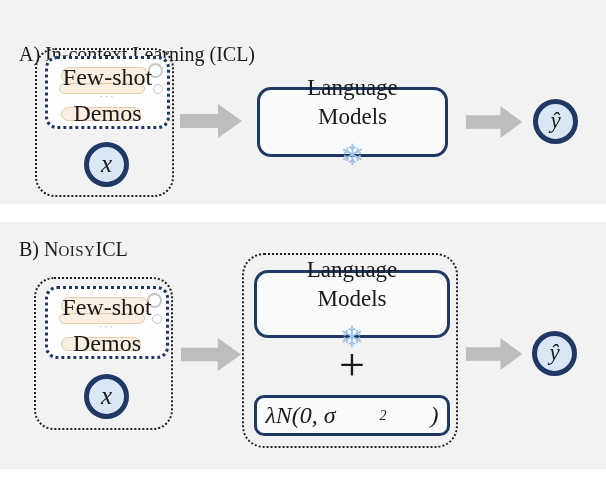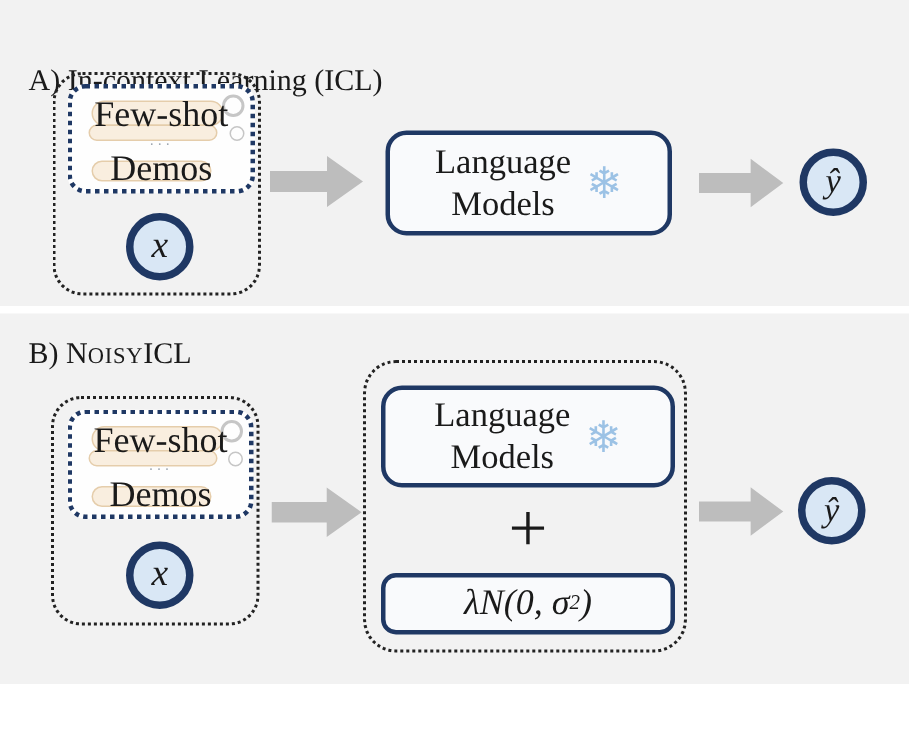--- a/index.html
+++ b/index.html
@@ -9,21 +9,21 @@
     --deco-gray:#c6c6c6; --dots-gray:#9aa3ad;
   }
   html,body{margin:0;padding:0;background:var(--background);}
   .canvas{
     position:relative; width:606px; height:496px; overflow:hidden;
     background:var(--background);
     font-family:"Liberation Serif","DejaVu Serif",serif; color:var(--ink);
   }
   .panel{position:absolute; left:0; width:606px; background:var(--panel);}
   .panel-a{top:0; height:204px;}
-  .panel-b{top:209px; height:247px;}
+  .panel-b{top:222px; height:247px;}
   .abs{position:absolute;}
   .sec-title{font-size:20px; white-space:nowrap;}
   .sc{font-size:15px; letter-spacing:.5px;}
   .dotted-outer{
     border:2.5px dotted #222; border-radius:20px; box-sizing:border-box;
   }
   .demos-inner{
     border:3px dotted var(--navy); border-radius:12px; box-sizing:border-box;
     background:#fefefe;
   }
@@ -31,31 +31,31 @@
   .deco-circ{position:absolute; border-radius:50%; box-sizing:border-box; background:transparent;}
   .demo-line{position:absolute; left:0; width:100%; text-align:center; font-size:24px; line-height:26px;}
   .demo-dots{position:absolute; left:0; width:100%; text-align:center; font-size:10px; line-height:10px; letter-spacing:2px; color:var(--dots-gray);}
   .io-circle{
     border:5px solid var(--navy); border-radius:50%; box-sizing:border-box;
     background:var(--circle-fill); display:flex; align-items:center; justify-content:center;
     font-style:italic; font-size:25px; padding-bottom:2px;
   }
   .model-box{
     border:3.5px solid var(--navy); border-radius:14px; box-sizing:border-box;
-    background:var(--box-fill); display:flex; align-items:center; justify-content:center; gap:10px;
+    background:var(--box-fill); display:flex; align-items:center; justify-content:center; gap:10px;flex-direction:column;
   }
   .model-text{text-align:center; font-size:23px; line-height:1.22;}
   .snowflake{font-family:"DejaVu Sans",sans-serif; font-size:29px; line-height:1; color:var(--snowflake); font-style:normal;}
   .arrow-svg{display:block; width:100%; height:100%;}
   .arrow-svg polygon{fill:var(--arrow);}
   .plus{text-align:center; font-size:46px; line-height:50px;}
   .noise-box{
     border:3px solid var(--navy); border-radius:10px; box-sizing:border-box;
     background:var(--box-fill); display:flex; align-items:center; justify-content:center;
-    font-style:italic; font-size:24px;
+    font-style:italic; font-size:24px;gap:44px;
   }
   .noise-box sup{font-size:14px; line-height:0;}
 </style>
 </head>
 <body>
 
 <div class="canvas">
 
   <div class="panel panel-a">
 

